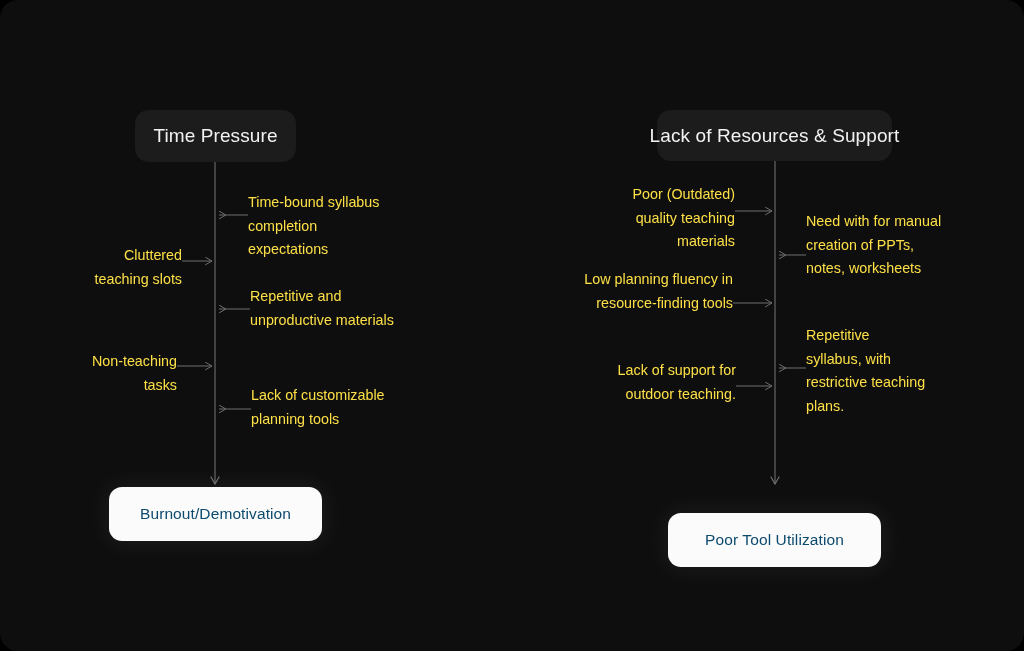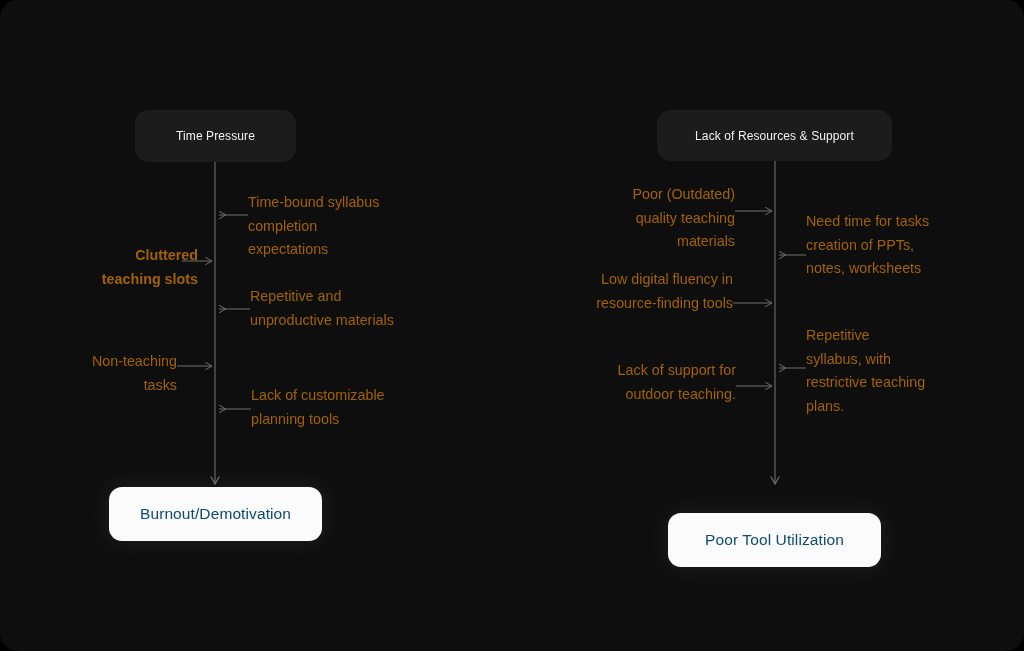--- a/index.html
+++ b/index.html
@@ -32,21 +32,21 @@
 
   
   .head-box {
     position: absolute;
     background: #1c1c1c;
     border-radius: 14px;
     display: flex;
     align-items: center;
     justify-content: center;
     color: #f2f2f2;
-    font-size: 12px;
+    font-size: 19px;
     letter-spacing: 0.1px;
     box-sizing: border-box;
     padding: 0 16px;
     white-space: nowrap;
   }
   #head-left  { left: 135px; top: 110px; width: 161px; height: 52px; }
   #head-right { left: 657px; top: 110px; width: 235px; height: 51px; }
 
   
   .effect-box {
@@ -63,21 +63,21 @@
     padding: 0 16px;
     white-space: nowrap;
     box-shadow: 0 0 22px 5px rgba(255,255,255,0.055);
   }
   #effect-left  { left: 109px; top: 487px; width: 213px; height: 54px; }
   #effect-right { left: 668px; top: 465px; width: 213px; height: 54px; margin-top: 48px; }
 
   
   .cause {
     position: absolute;
-    color: #a16207;
+    color: #fde047;
     font-size: 14.3px;
     line-height: 23.5px;
     white-space: pre-line;
   }
   .cause.left-side  { text-align: right; }
   .cause.right-side { text-align: left; }
 </style>
 </head>
 <body>
 
@@ -112,45 +112,45 @@
     <line x1="806" y1="368" x2="779" y2="368" stroke="#6e6e6e" stroke-width="1" marker-end="url(#arrowL)"></line>
     <line x1="736" y1="386" x2="772" y2="386" stroke="#6e6e6e" stroke-width="1" marker-end="url(#arrowR)"></line>
   </svg>
 
   <div class="head-box" id="head-left">Time Pressure</div>
 
   <div class="cause right-side" style="left:248px; top:191px; width:160px;">Time-bound syllabus
 completion
 expectations</div>
 
-  <div class="cause left-side" style="left:78px; top:244px; width:120px;font-weight:bold;">Cluttered
+  <div class="cause left-side" style="left:62px; top:244px; width:120px;">Cluttered
 teaching slots</div>
 
   <div class="cause right-side" style="left:250px; top:285px; width:175px;">Repetitive and
 unproductive materials</div>
 
   <div class="cause left-side" style="left:57px; top:350px; width:120px;">Non-teaching
 tasks</div>
 
   <div class="cause right-side" style="left:251px; top:384px; width:175px;">Lack of customizable
 planning tools</div>
 
   <div class="effect-box" id="effect-left">Burnout/Demotivation</div>
 
   <div class="head-box" id="head-right">Lack of Resources &amp; Support</div>
 
   <div class="cause left-side" style="left:575px; top:183px; width:160px;">Poor (Outdated)
 quality teaching
 materials</div>
 
-  <div class="cause right-side" style="left:806px; top:210px; width:160px;">Need time for tasks
+  <div class="cause right-side" style="left:806px; top:210px; width:160px;">Need with for manual
 creation of PPTs,
 notes, worksheets</div>
 
-  <div class="cause left-side" style="left:573px; top:268px; width:160px;">Low digital fluency in
+  <div class="cause left-side" style="left:573px; top:268px; width:160px;">Low planning fluency in
 resource-finding tools</div>
 
   <div class="cause right-side" style="left:806px; top:324px; width:160px;">Repetitive
 syllabus, with
 restrictive teaching
 plans.</div>
 
   <div class="cause left-side" style="left:576px; top:359px; width:160px;">Lack of support for
 outdoor teaching.</div>
 

